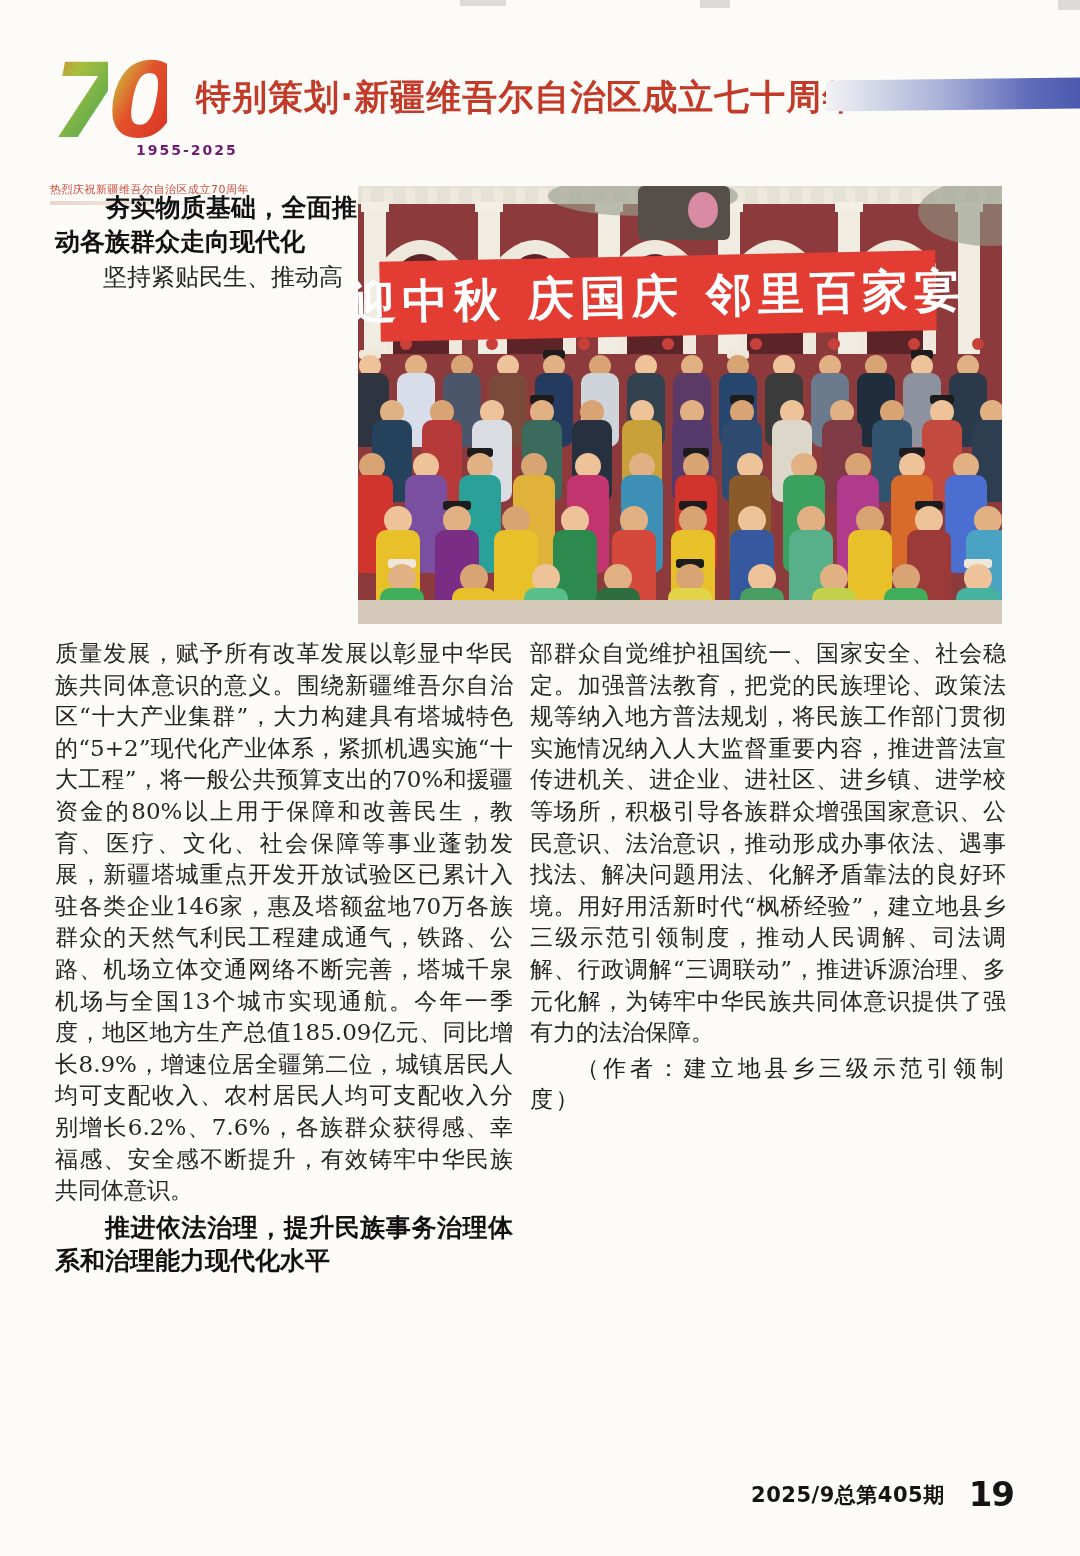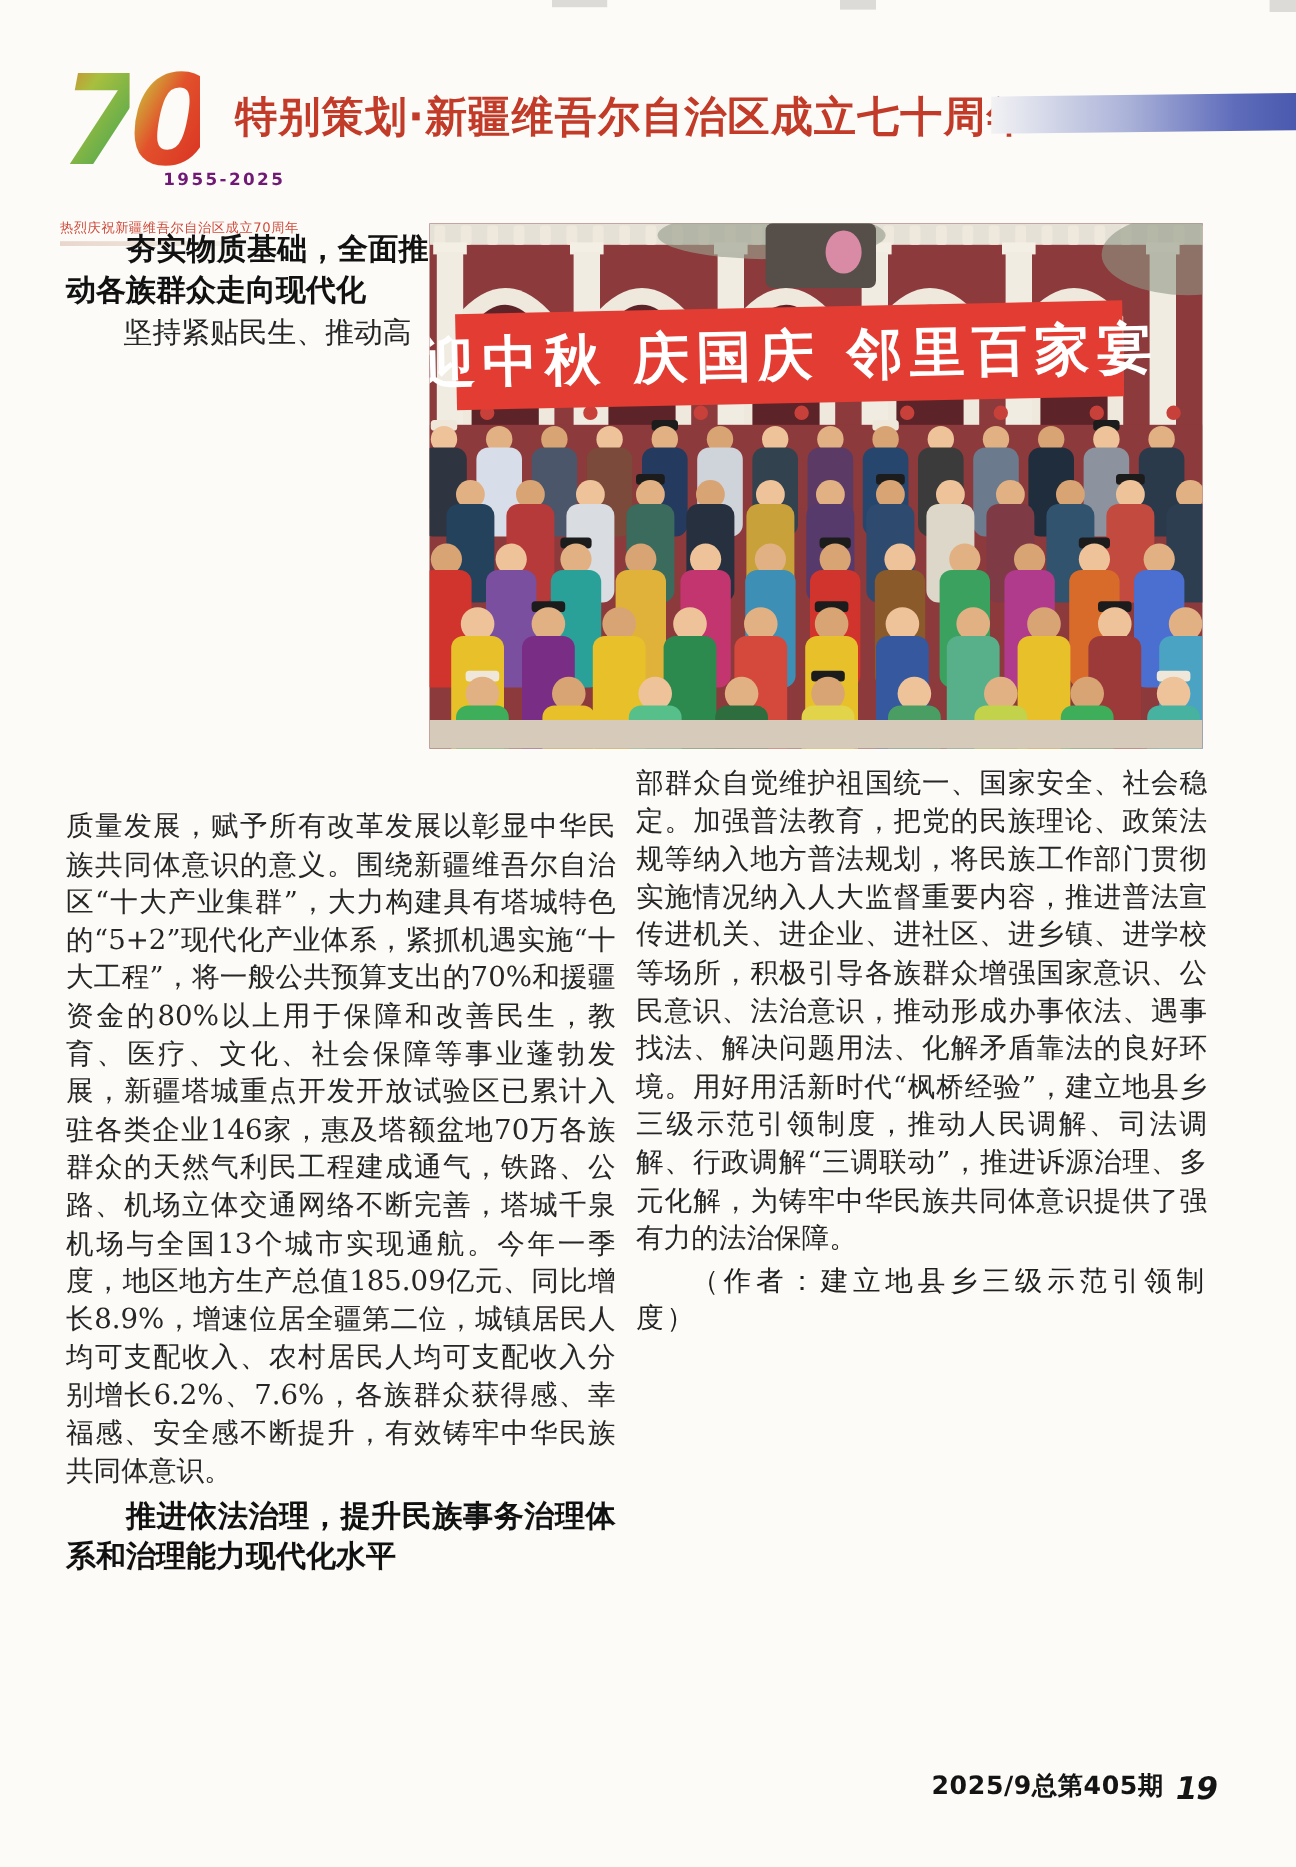--- a/index.html
+++ b/index.html
@@ -47,21 +47,21 @@
     position:absolute;left:826px;top:79px;width:254px;height:31px;
     background:linear-gradient(to right,#f2f2f4 0%,#aab2d8 45%,#5f6cbb 80%,#4a59ae 100%);
     transform:skewY(-.7deg);
   }
   
   #photo{position:absolute;left:358px;top:186px;width:644px;height:438px;background:#8c3a3c;}
   #photo svg{display:block;}
   
   .col{position:absolute;text-align:justify;}
   #col-narrow{left:55px;top:188px;width:302px;font-size:24px;line-height:32.5px;}
-  #col-left  {left:55px;top:674px;width:458px;font-size:23px;line-height:31.6px;}
+  #col-left  {left:55px;top:638px;width:458px;font-size:23px;line-height:31.6px;}
   #col-right {left:530px;top:638px;width:476px;font-size:23px;line-height:31.6px;}
   .col p{margin:0;}
   .indent{text-indent:2em;}
   .subhead{
     font-family:"DejaVu Sans","Liberation Sans",sans-serif;
     font-weight:900;color:#111;text-indent:2em;
   }
   #col-narrow .subhead{font-size:25px;line-height:34px;margin:3px 0 2px;}
   #col-left .subhead{font-size:25px;line-height:33px;margin:4px 0 3px;}
   .endmark{
@@ -69,21 +69,21 @@
     margin-left:8px;vertical-align:-2px;
   }
   .author{letter-spacing:2.5px;color:#1f1f1f;margin-top:4px !important;}
   
   #footer{
     position:absolute;right:66px;top:1474px;
     font-family:"DejaVu Sans","Liberation Sans",sans-serif;
     font-weight:700;color:#141414;white-space:nowrap;
   }
   #footer .issue{font-size:21px;letter-spacing:.5px;vertical-align:4px;}
-  #footer .pagenum{font-size:26px;font-weight:900;margin-left:10px;letter-spacing:-1px;font-style:italic;}
+  #footer .pagenum{font-size:34px;font-weight:900;margin-left:24px;letter-spacing:-1px;}
 </style>
 </head>
 <body>
 
 <div class="scan-mark" style="left:460px;top:0;width:46px;height:6px;"></div>
 <div class="scan-mark" style="left:700px;top:0;width:30px;height:8px;"></div>
 <div class="scan-mark" style="left:1058px;top:0;width:22px;height:10px;"></div>
 
 <div id="logo">
   <div class="logo-70"><span class="seven">7</span><span class="zero">0</span></div>

